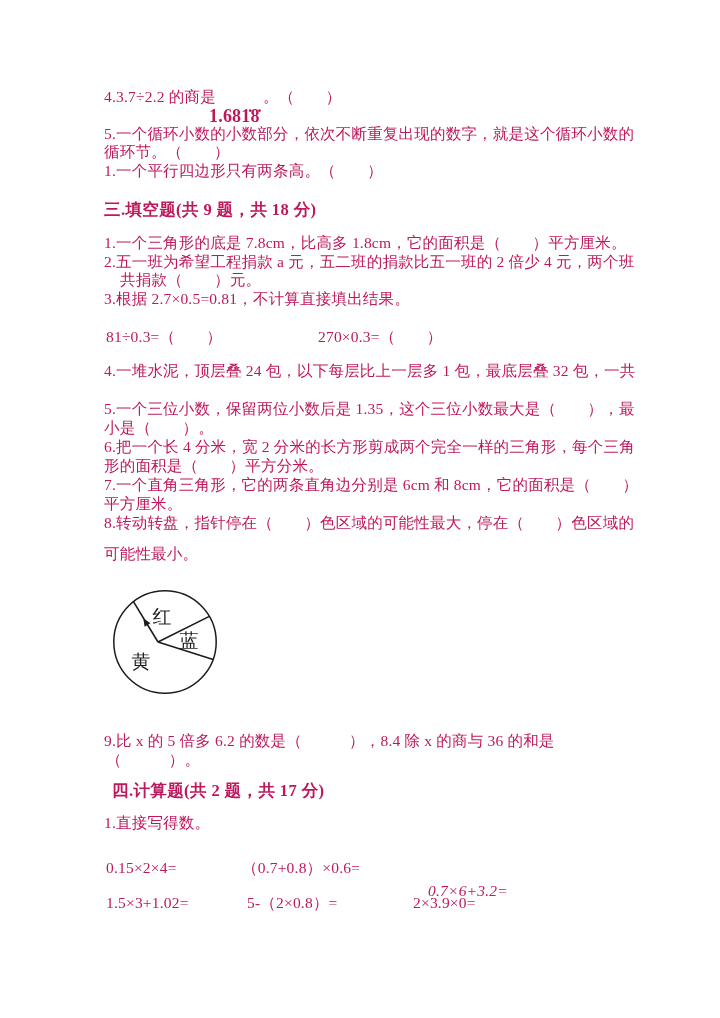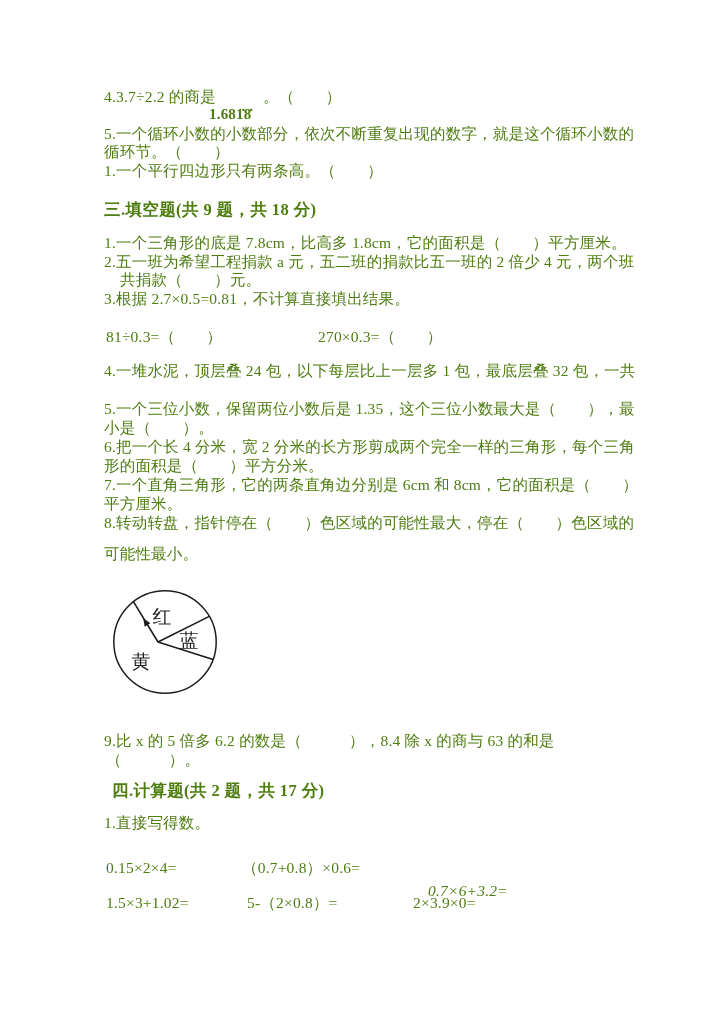--- a/index.html
+++ b/index.html
@@ -2,38 +2,38 @@
 <html><head>
 <meta charset="utf-8">
 <style>
   html,body{margin:0;padding:0;background:#ffffff;}
   .page{
     position:relative;
     width:720px;
     height:1018px;
     background:#ffffff;
     font-family:"Liberation Serif","DejaVu Serif",serif;
-    color:#4d7c0f;
+    color:#be185d;
     overflow:hidden;
   }
   .ln{
     position:absolute;
     white-space:pre;
     font-size:15.5px;
     line-height:1.15;
     letter-spacing:0.2px;
   }
   .hd{
     font-size:16.5px;
     font-weight:bold;
     letter-spacing:0.4px;
   }
   .sub-bold{
     font-weight:bold;
-    font-size:15px;
+    font-size:18px;
   }
   .spinner{
     position:absolute;
     left:111px;
     top:589px;
     width:108px;
     height:107px;
   }
   svg text{
     font-family:"Liberation Serif","DejaVu Serif",serif;
@@ -78,21 +78,21 @@
     <line x1="47" y1="53" x2="98.3" y2="27.4" stroke="#1c1c1c" stroke-width="1.6"></line>
 
     <line x1="47" y1="53" x2="102.1" y2="70.5" stroke="#1c1c1c" stroke-width="1.6"></line>
 
     <polygon points="32.3,29.2 39.4,34.2 33.6,37.8" fill="#1c1c1c"></polygon>
     <text x="51" y="34" font-size="19" fill="#1c1c1c" text-anchor="middle">红</text>
     <text x="78" y="58" font-size="19" fill="#1c1c1c" text-anchor="middle">蓝</text>
     <text x="30" y="79" font-size="19" fill="#1c1c1c" text-anchor="middle">黄</text>
   </svg>
 
-  <div class="ln" style="left:104px;top:732px;">9.比 x 的 5 倍多 6.2 的数是（　　　），8.4 除 x 的商与 63 的和是</div>
+  <div class="ln" style="left:104px;top:732px;">9.比 x 的 5 倍多 6.2 的数是（　　　），8.4 除 x 的商与 36 的和是</div>
   <div class="ln" style="left:106px;top:751px;">（　　　）。</div>
 
   <div class="ln hd" style="left:112px;top:782px;">四.计算题(共 2 题，共 17 分)</div>
   <div class="ln" style="left:104px;top:814px;">1.直接写得数。</div>
 
   <div class="ln" style="left:106px;top:859px;">0.15×2×4=</div>
   <div class="ln" style="left:242px;top:859px;">（0.7+0.8）×0.6=</div>
   <div class="ln" style="left:413px;top:894px;">2×3.9×0=</div>
 
   <div class="ln" style="left:106px;top:894px;">1.5×3+1.02=</div>

